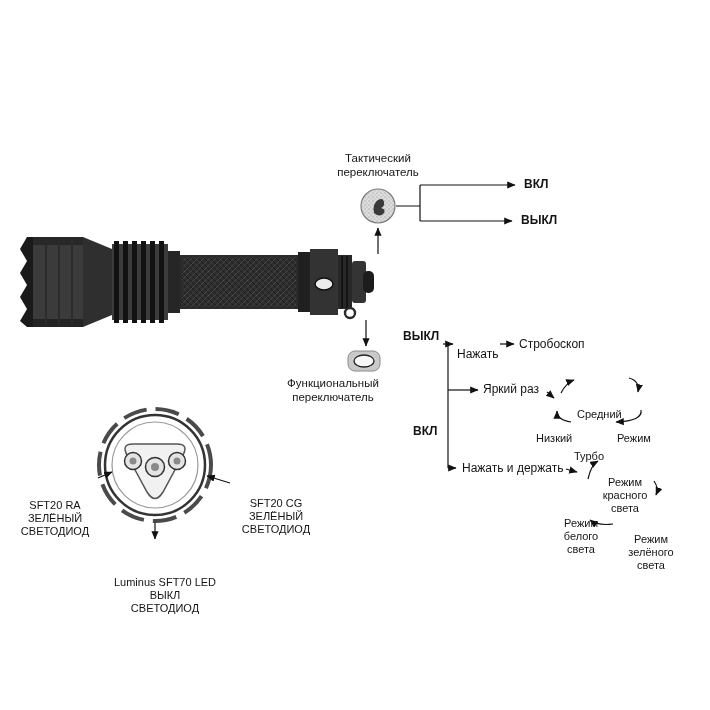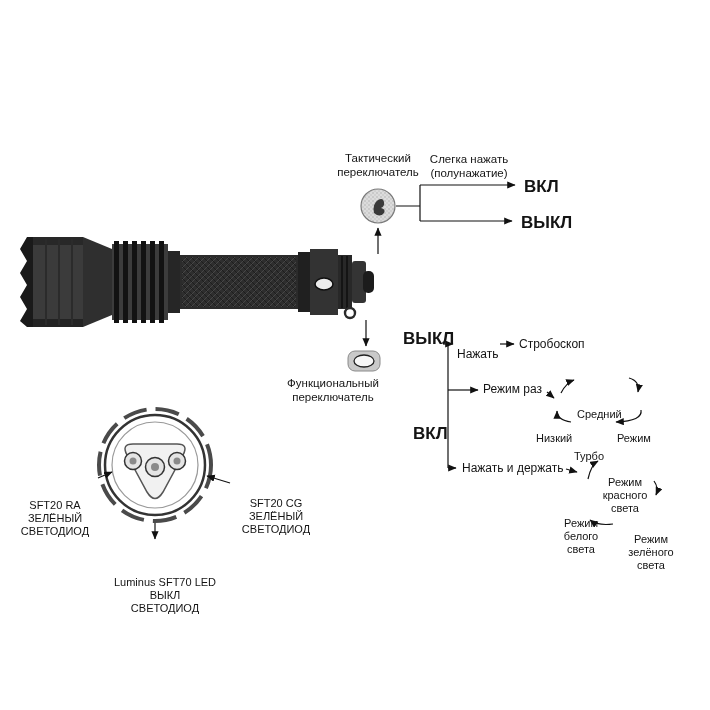--- a/index.html
+++ b/index.html
@@ -1,20 +1,20 @@
 <!DOCTYPE html>
 <html><head>
 <meta charset="utf-8">
 <style>
   html,body{margin:0;padding:0;background:#ffffff;}
   .canvas{position:relative;width:710px;height:710px;background:#ffffff;overflow:hidden;border-radius:17px;}
   svg.layer{position:absolute;left:0;top:0;}
   .lbl{position:absolute;font-family:"Liberation Sans",sans-serif;color:#141414;white-space:pre-line;line-height:1.18;}
   .c{text-align:center;font-size:11.5px;}
-  .b{font-weight:bold;font-size:17px;}
+  .b{font-weight:bold;font-size:12px;}
   .p{font-size:12px;}
   .sm{font-size:11px;margin-top:36px;}
   .ln{stroke:#111111;stroke-width:1.2;fill:none;}
 </style>
 </head>
 <body>
 
 <div class="canvas">
 
   <svg class="layer" width="710" height="710" viewBox="0 0 710 710">
@@ -116,29 +116,27 @@
       <path d="M613,524 Q598,526 590,520" marker-end="url(#arr)"></path>
 
       <path d="M98,478 L112,472" marker-end="url(#arr)"></path>
       <path d="M230,483 L207,476" marker-end="url(#arr)"></path>
       <path d="M155,523 V539" marker-end="url(#arr)"></path>
     </g>
   </svg>
 
   <div class="lbl c" style="left:315px;top:152px;width:126px;">Тактический
 переключатель</div>
-  <div class="lbl c" style="left:420px;top:153px;width:98px;">Слегка нажать
-(полунажатие)</div>
   <div class="lbl b" style="left:524px;top:177px;">ВКЛ</div>
   <div class="lbl b" style="left:521px;top:213px;">ВЫКЛ</div>
   <div class="lbl b" style="left:403px;top:329px;">ВЫКЛ</div>
   <div class="lbl p" style="left:457px;top:337px;margin-top:10px;">Нажать</div>
   <div class="lbl p" style="left:519px;top:337px;">Стробоскоп</div>
   <div class="lbl b" style="left:413px;top:424px;">ВКЛ</div>
-  <div class="lbl p" style="left:483px;top:382px;">Режим раз</div>
+  <div class="lbl p" style="left:483px;top:382px;">Яркий раз</div>
   <div class="lbl p sm" style="left:536px;top:396px;">Низкий</div>
   <div class="lbl p sm" style="left:577px;top:372px;">Средний</div>
   <div class="lbl p sm" style="left:617px;top:396px;">Режим</div>
   <div class="lbl p sm" style="left:574px;top:414px;">Турбо</div>
   <div class="lbl p" style="left:462px;top:461px;">Нажать и держать</div>
   <div class="lbl c sm" style="left:551px;top:481px;width:60px;">Режим
 белого
 света</div>
   <div class="lbl c sm" style="left:592px;top:440px;width:66px;">Режим
 красного

